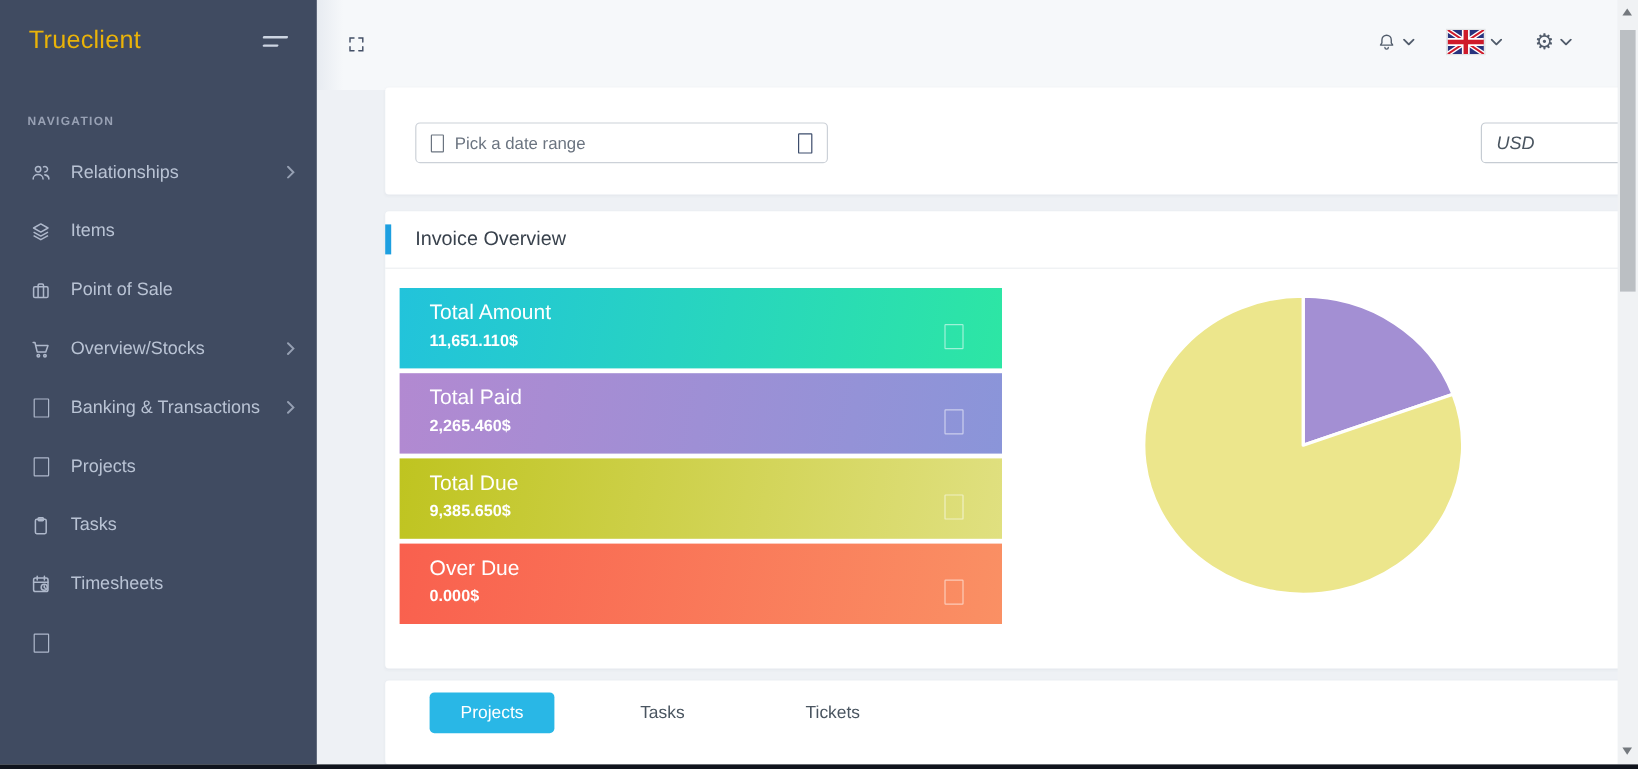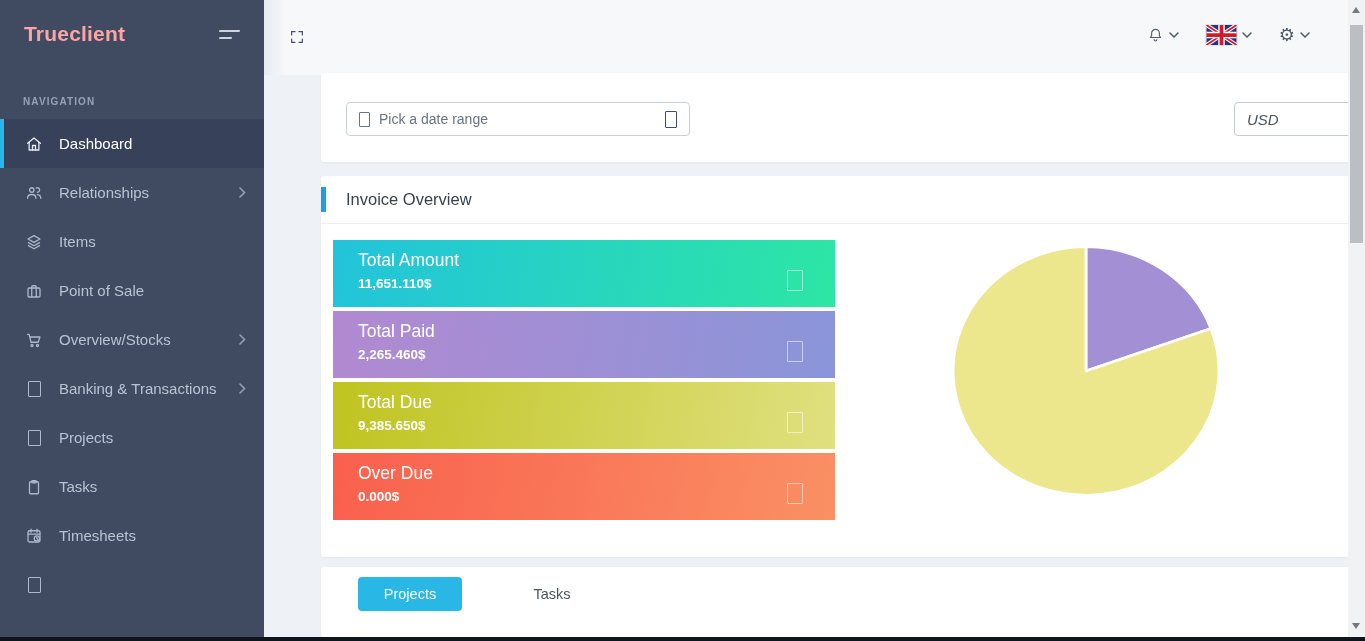--- a/index.html
+++ b/index.html
@@ -4,21 +4,21 @@
 <style>
   html,body{margin:0;padding:0;}
   body{
     width:1365px;height:641px;overflow:hidden;position:relative;
     font-family:"Liberation Sans","DejaVu Sans",sans-serif;
     background:#eef1f5;
   }
   
   .sidebar{position:absolute;left:0;top:0;width:264px;height:637px;background:#404b61;z-index:3;overflow:hidden;}
   .brand-row{display:flex;align-items:center;justify-content:space-between;padding:22px 24px 0 24px;}
-  .brand{font-size:21px;color:#fca5a5;letter-spacing:.2px;font-weight:bold;}
+  .brand{font-size:21px;color:#eab308;letter-spacing:.2px;}
   .burger{display:flex;flex-direction:column;gap:5px;cursor:pointer;padding:4px 0;}
   .burger i{display:block;height:2px;background:#cdd5e2;border-radius:1px;transform:skewX(-14deg);}
   .burger i:nth-child(1){width:21px;}
   .burger i:nth-child(2){width:13px;}
   .nav-label{margin:50px 0 12px 23px;font-size:10px;font-weight:700;letter-spacing:1.1px;color:#98a1b4;}
   .nav-item{position:relative;display:flex;align-items:center;height:49px;padding:0 18px 0 24px;
     font-size:15px;color:#b9c3d4;cursor:pointer;}
   .nav-item .ico{width:20px;margin-right:15px;display:flex;align-items:center;justify-content:center;color:#aeb8cb;}
   .nav-item.active{background:#37425a;color:#fff;border-left:4px solid #27b8e8;padding-left:20px;}
   .nav-item.active .ico{color:#e8edf5;}
@@ -77,30 +77,20 @@
 <aside class="sidebar">
   <div class="brand-row">
     <span class="brand">Trueclient</span>
     <span class="burger">
         <i></i>
         <i></i>
       </span>
   </div>
   <div class="nav-label">NAVIGATION</div>
 
-  <div class="nav-item active">
-    <span class="ico">
-      <svg width="18" height="18" viewBox="0 0 24 24" fill="none" stroke="currentColor" stroke-width="1.7" stroke-linecap="round" stroke-linejoin="round">
-          <path d="M3.5 11 12 4l8.5 7"></path>
-          <path d="M5.5 9.5V20h13V9.5"></path>
-          <path d="M10 20v-6h4v6"></path>
-        </svg>
-    </span>
-    <span>Dashboard</span>
-  </div>
 
   <div class="nav-item">
     <span class="ico">
       <svg width="18" height="18" viewBox="0 0 24 24" fill="none" stroke="currentColor" stroke-width="1.7" stroke-linecap="round">
           <circle cx="9" cy="8" r="3"></circle>
           <path d="M3.5 19c0-3 2.5-5 5.5-5s5.5 2 5.5 5"></path>
           <path d="M15 5.4a3 3 0 1 1 1.5 5.6"></path>
           <path d="M16.5 14.3c2.6.4 4.5 2.3 4.5 4.7"></path>
         </svg>
     </span>
@@ -281,20 +271,21 @@
           <path d="M100 100 L100.00 3.00 A97 97 0 0 1 191.15 66.82 Z" fill="#a38fd3" stroke="#ffffff" stroke-width="2" stroke-linejoin="round"></path>
           <path d="M100 100 L191.15 66.82 A97 97 0 1 1 100.00 3.00 Z" fill="#ece68c" stroke="#ffffff" stroke-width="2" stroke-linejoin="round"></path>
         </svg>
     </div>
   </div>
 
   <div class="panel panelC">
     <div class="tabs">
       <span class="tab-btn active" style="background: rgb(41, 183, 230);">Projects</span>
       <span class="tab-btn">Tasks</span>
+      <span class="tab-btn">Tickets</span>
     </div>
   </div>
 </div>
 
 <div class="scrollbar">
   <span class="sb-arrow sb-up"></span>
   <span class="sb-thumb"></span>
   <span class="sb-arrow sb-down"></span>
 </div>
 <div class="bottom-edge"></div>

